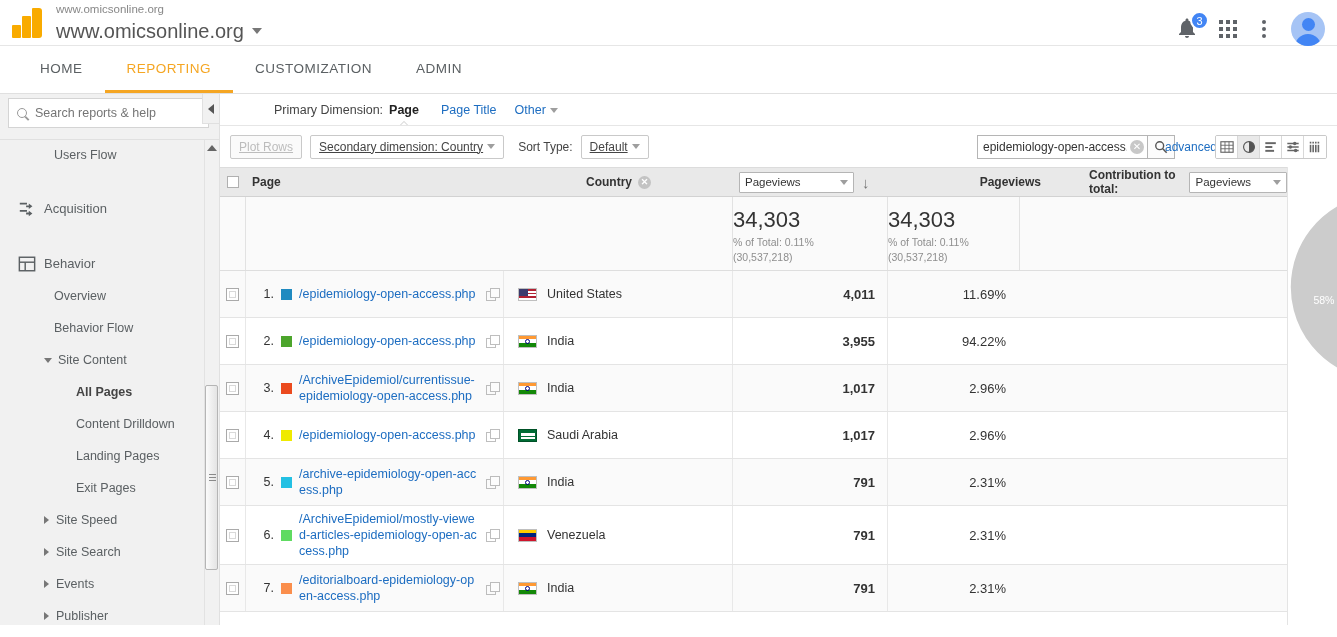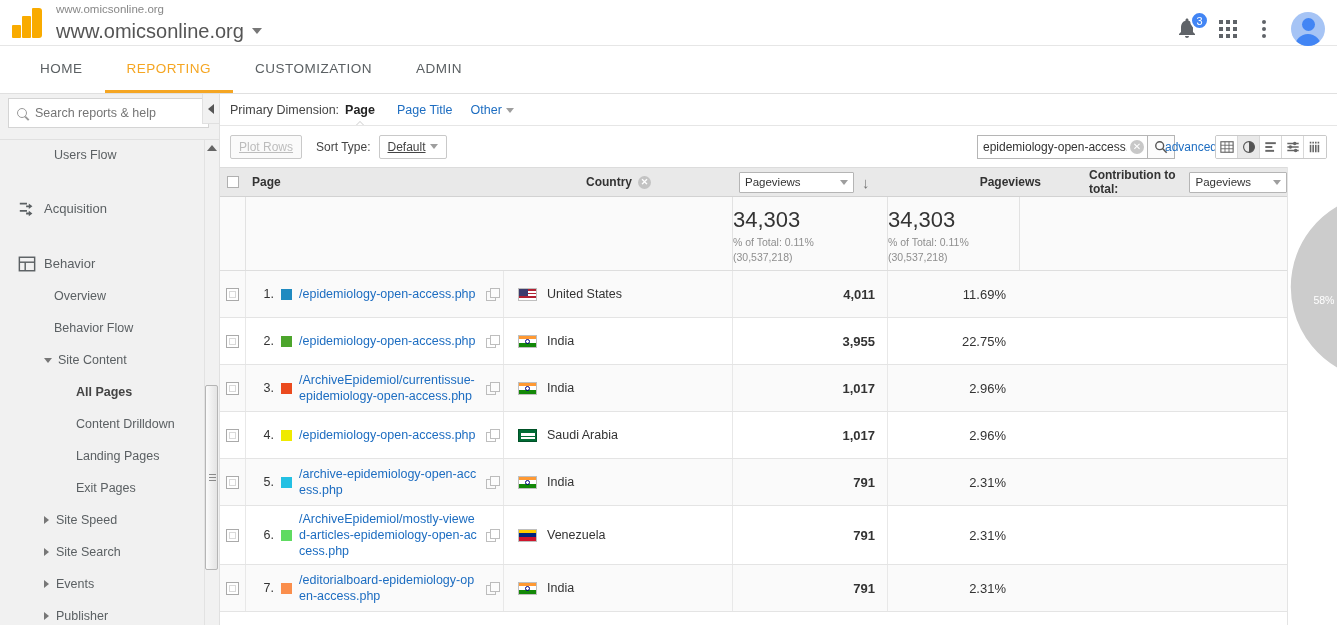--- a/index.html
+++ b/index.html
@@ -126,21 +126,21 @@
     position:absolute; right:-1px; top:0px; width:18px;height:30px;
     background:#f1f1f1; border:1px solid #e0e0e0; border-top:none;
     display:flex;align-items:center;justify-content:center; cursor:pointer; z-index:5;
   }
   .collapse-btn i{display:block;width:0;height:0;border-top:5px solid transparent;border-bottom:5px solid transparent;border-right:6px solid #555;}
 
   
   .main { flex:1; background:#fff; display:flex; flex-direction:column; min-width:0;}
   .primary-dim {
     height: 31px; display:flex; align-items:center; gap:0px;
-    padding-left:10px; font-size:12.5px; border-bottom:0px; position:relative;
+    padding-left:10px; font-size:12.5px; border-bottom:0px; position:relative;margin-left:44px;
   }
   .pd-label{ color:#444; margin-right:6px;}
   .pd-opt{ color:#1d6dc1; cursor:pointer; margin-right:18px;}
   .pd-opt.sel{ color:#222; font-weight:bold; position:relative; margin-right:22px;}
   .pd-opt.sel::after{
     content:""; position:absolute; left:50%; margin-left:-6px; bottom:-11px;
     width:0;height:0;border-left:6px solid transparent;border-right:6px solid transparent;border-bottom:6px solid #fff;
     filter: drop-shadow(0 -1px 0 #ccc);
   }
   .caret-sm{display:inline-block;width:0;height:0;border-left:4px solid transparent;border-right:4px solid transparent;border-top:5px solid #9e9e9e;margin-left:4px;vertical-align:middle;}
@@ -379,20 +379,24 @@
       <span class="pd-label">Primary Dimension:</span>
       <span class="pd-opt sel">Page</span>
       <span class="pd-opt">Page Title</span>
       <span class="pd-opt">
         <span>Other</span><span class="caret-sm"></span>
       </span>
     </div>
 
     <div class="toolbar2">
       <div class="btn-box disabled">Plot Rows</div>
+      <div class="btn-box">
+        <span>Secondary dimension: Country</span>
+        <span class="caret-sm"></span>
+      </div>
       <span class="tool-label">Sort Type:</span>
       <div class="btn-box" style="min-width:62px;justify-content:space-between;">
         <span>Default</span>
         <span class="caret-sm"></span>
       </div>
 
       <div class="search-field-wrap">
         <input class="sf-input" type="text" value="epidemiology-open-access.ph" style="">
         <span class="sf-clear">✕</span>
         <div class="sf-btn">
@@ -533,21 +537,21 @@
               </div>
               <div class="c-country">
                 <span class="flag flag-in">
                   <span class="s1"></span>
                   <span class="s3"></span>
                   <span class="chk"></span>
                 </span>
                 <span>India</span>
               </div>
               <div class="c-num">3,955</div>
-              <div class="c-pct">22.75%</div>
+              <div class="c-pct">94.22%</div>
               <div class="c-rest"></div>
             </div>
             <div class="row odd">
               <div class="c-chk">
                 <span class="chkbox2"></span>
               </div>
               <div class="c-page">
                 <span class="rank">3.</span>
                 <span class="swatch" style="background:#eb4a1e"></span>
                 <span class="pagelink">/ArchiveEpidemiol/currentissue-epidemiology-open-access.php</span>

